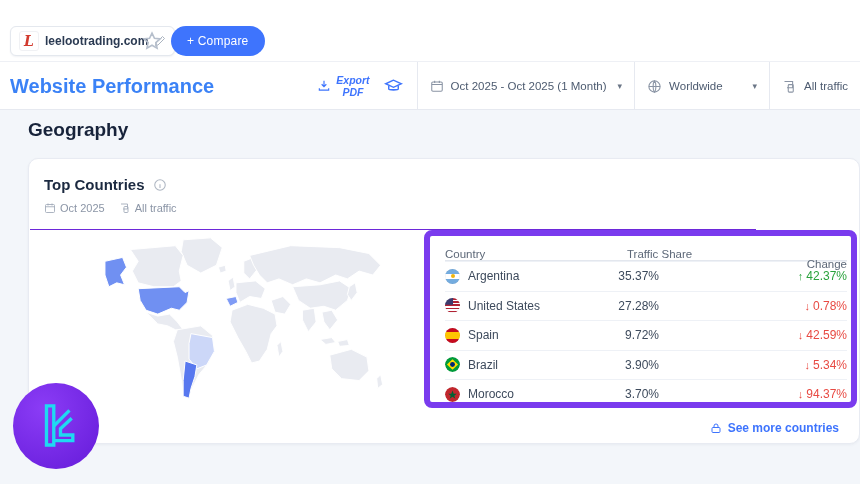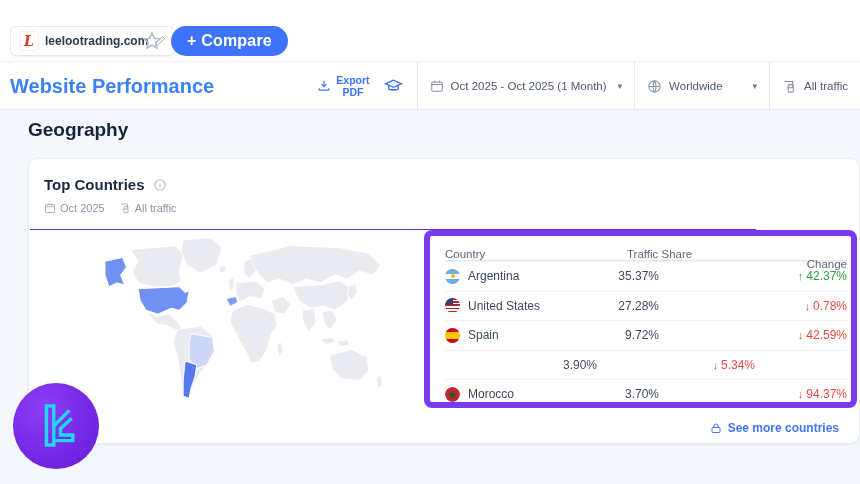--- a/index.html
+++ b/index.html
@@ -12,30 +12,30 @@
   .site-chip { position:absolute; left:10px; top:26px; height:30px; display:flex; align-items:center;
     gap:6px; background:#fff; border:1px solid #e4e8ee; border-radius:6px; padding:0 8px;
     box-shadow:0 1px 2px rgba(20,40,80,.06); cursor:pointer; }
   .site-logo { width:20px; height:20px; border:1px solid #f0f1f4; border-radius:3px; display:flex;
     align-items:center; justify-content:center; font-family:"DejaVu Serif", serif; font-style:italic;
     font-weight:bold; font-size:14px; color:#d23b2f; }
   .site-domain { font-size:12px; color:#2b3a52; font-weight:600; }
   .pencil { color:#aab3bf; }
   .star-btn { position:absolute; left:141px; top:30px; width:22px; height:22px; color:#b6bfcc; cursor:pointer; }
   .compare-btn { position:absolute; left:171px; top:26px; height:30px; border:none; border-radius:16px;
-    background:var(--accent,#3e74fd); color:#fff; font-weight:700; font-size:16px; padding:0 16px;
+    background:var(--accent,#3e74fd); color:#fff; font-weight:400; font-size:12px; padding:0 16px;
     font-family:inherit; cursor:pointer; letter-spacing:.2px; }
 
   
   .pageheader { position:absolute; left:0; top:62px; width:860px; height:48px; background:#fff;
     border-bottom:1px solid #e6e9f0; z-index:2; }
   .page-title { position:absolute; left:10px; top:13px; font-size:20px; font-weight:700; color:#3b82f6; }
   .toolbar { position:absolute; right:0; top:0; height:48px; display:flex; align-items:stretch; }
   .export-group { display:flex; align-items:center; gap:5px; color:var(--accent,#3e74fd);
-    padding:0 10px; cursor:pointer; }
+    padding:0 10px; cursor:pointer;font-style:italic; }
   .export-label { font-size:10.5px; font-weight:700; line-height:1.15; text-align:center; }
   .academy { display:flex; align-items:center; color:var(--accent,#3e74fd); padding:0 14px 0 4px; cursor:pointer; }
   .tb-section { display:flex; align-items:center; gap:7px; border-left:1px solid #e6e9f0;
     padding:0 12px; color:#4d5b70; font-size:11.5px; cursor:pointer; white-space:nowrap; }
   .tb-section .ticon { color:#8a94a4; display:flex; }
   .caret { font-size:9px; color:#6b7686; margin-left:4px; }
 
   
   .section-title { position:absolute; left:28px; top:119px; font-size:19px; font-weight:600; color:#17233a; }
 
@@ -259,20 +259,30 @@
         <span class="c-country">
             <span class="flag flag-es"></span>
             <span>Spain</span>
           </span>
         <span class="c-share">9.72%</span>
         <span class="c-bar"><span class="bar-track"><span class="bar-fill" style="width: 9.72%;"></span></span></span>
         <span class="c-change down"><span class="arr">↓</span><span>42.59%</span></span>
       </div>
 
       <div class="trow">
+        <span class="c-country">
+          <span class="flag">
+              <svg width="15" height="15" viewBox="0 0 16 16">
+                <circle cx="8" cy="8" r="8" fill="#009b3a"></circle>
+                <polygon points="8,2.4 14,8 8,13.6 2,8" fill="#fedf00"></polygon>
+                <circle cx="8" cy="8" r="2.6" fill="#002776"></circle>
+              </svg>
+            </span>
+          <span>Brazil</span>
+          </span>
         <span class="c-share">3.90%</span>
         <span class="c-bar"><span class="bar-track"><span class="bar-fill" style="width: 3.9%;"></span></span></span>
         <span class="c-change down"><span class="arr">↓</span><span>5.34%</span></span>
       </div>
 
       <div class="trow">
         <span class="c-country">
           <span class="flag">
               <svg width="15" height="15" viewBox="0 0 16 16">
                 <circle cx="8" cy="8" r="8" fill="#c1272d"></circle>

